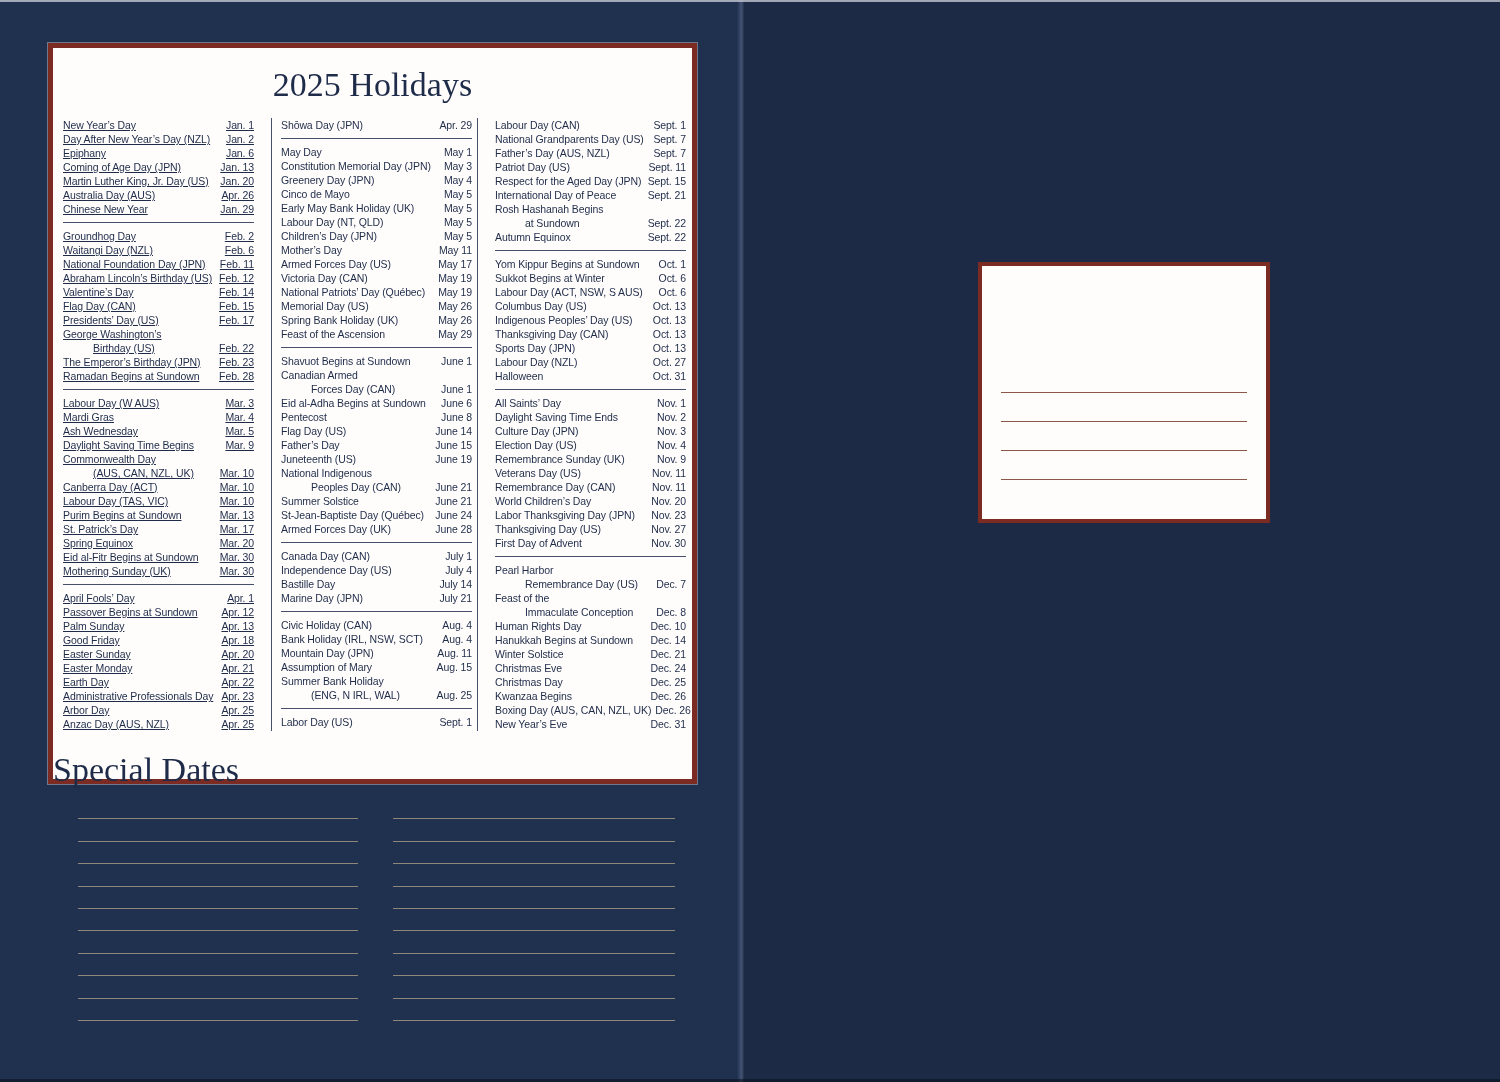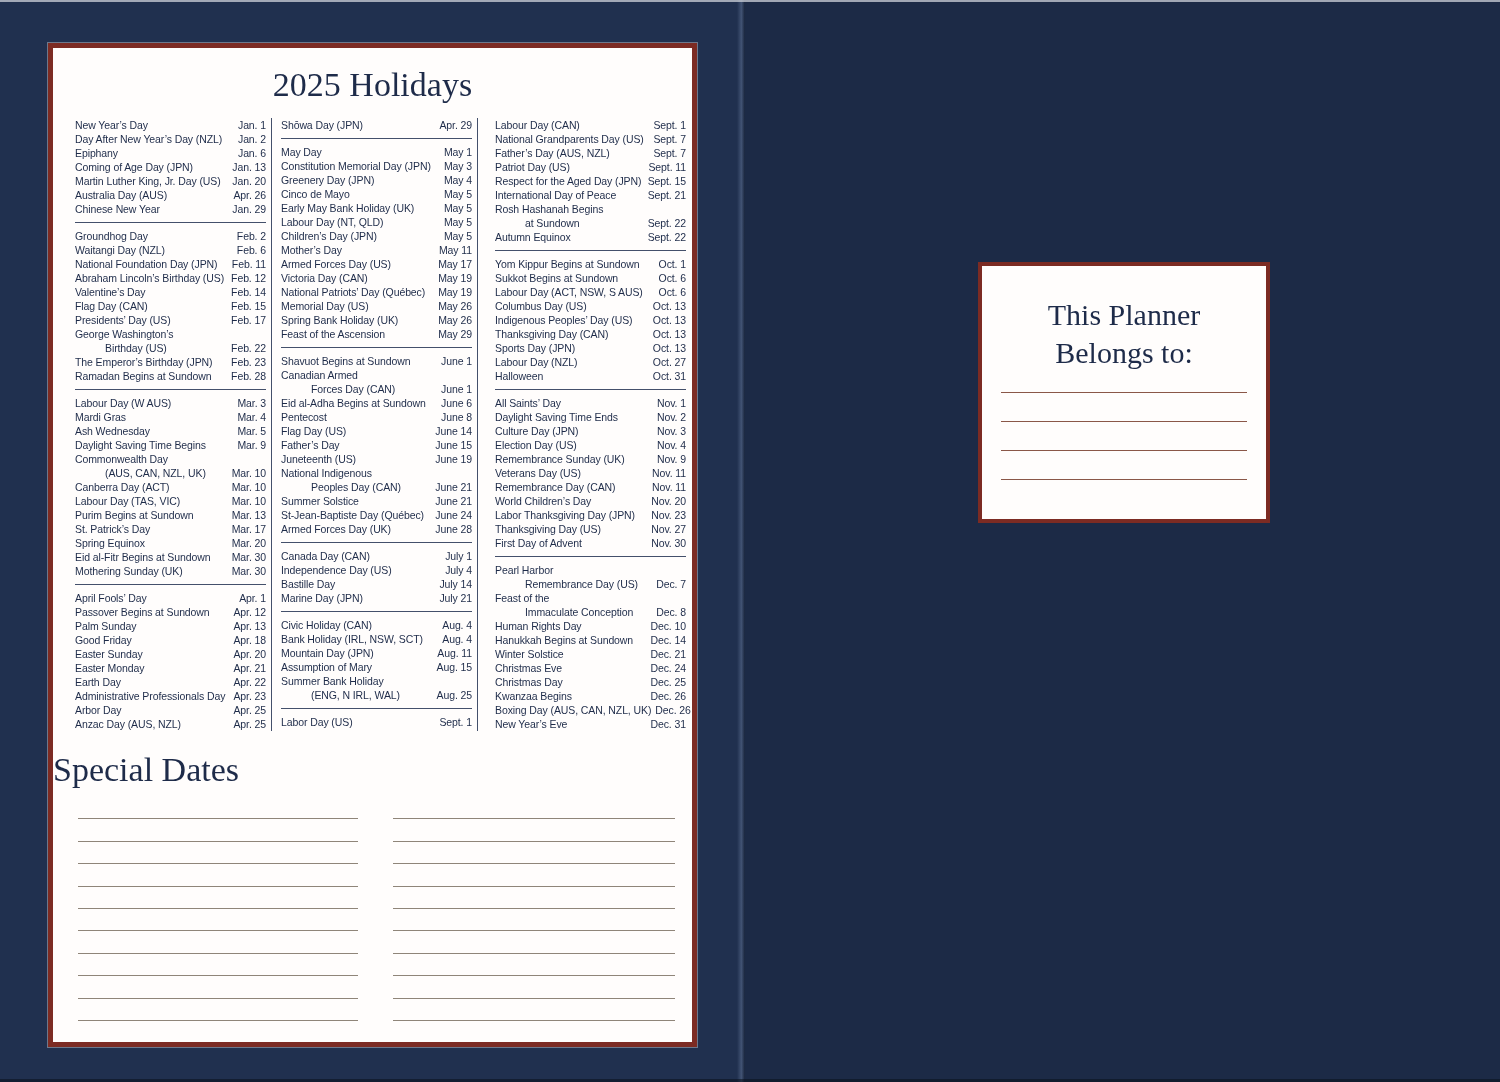--- a/index.html
+++ b/index.html
@@ -8,27 +8,27 @@
   }
   *{margin:0;padding:0;box-sizing:border-box;}
   html,body{width:1500px;height:1082px;overflow:hidden;}
   body{background:var(--navy);font-family:"Liberation Sans",sans-serif;position:relative;}
   .top-edge{position:absolute;left:0;top:0;width:100%;height:2px;background:rgba(205,210,218,.75);}
   .bottom-edge{position:absolute;left:0;bottom:0;width:100%;height:3px;background:rgba(10,16,28,.55);}
   .cover-right{position:absolute;left:745px;top:0;width:755px;height:100%;background:var(--navy-dark);}
   .seam{position:absolute;left:737px;top:0;width:8px;height:100%;
         background:linear-gradient(90deg,rgba(120,140,175,0) 0%,rgba(120,140,175,.38) 55%,rgba(0,0,0,.25) 100%);}
   
-  .page{position:absolute;left:48px;top:43px;width:649px;height:1004px;background:#fffdfc;
+  .page{position:absolute;left:48px;top:43px;width:649px;height:741px;background:#fffdfc;
         border:5px solid var(--maroon);box-shadow:0 0 0 1px rgba(255,255,255,.35);}
   .page-title{position:absolute;top:18px;left:0;right:0;text-align:center;
         font-family:"Liberation Serif",serif;font-size:34px;color:var(--ink);}
   .holiday-col{position:absolute;top:70px;width:191px;color:var(--ink);
         font-size:10.5px;line-height:14px;letter-spacing:-0.1px;}
-  .col-0{left:22px;} .col-1{left:228px;} .col-2{left:442px;}
+  .col-0{left:10px;text-decoration:underline;} .col-1{left:228px;} .col-2{left:442px;}
   .col-divider{position:absolute;top:70px;width:1px;height:613px;background:var(--rule);}
   .div-0{left:218px;} .div-1{left:424px;}
   .group-rule{height:0;border-top:1px solid var(--rule);margin:6px 0;}
   .h-row{display:flex;justify-content:space-between;height:14px;white-space:nowrap;}
   .h-name{overflow:visible;}
   .h-name.cont{padding-left:30px;}
   .h-date{text-align:right;padding-left:4px;}
   .special-title{position:absolute;top:703px;left:0;right:0;text-align:left;
         font-family:"Liberation Serif",serif;font-size:34px;color:var(--ink);}
   .special-lines{position:absolute;top:749px;}
@@ -417,21 +417,21 @@
       <div class="h-row">
         <span class="h-name">Autumn Equinox</span>
         <span class="h-date">Sept. 22</span>
       </div>
       <div class="group-rule"></div>
       <div class="h-row">
         <span class="h-name">Yom Kippur Begins at Sundown</span>
         <span class="h-date">Oct. 1</span>
       </div>
       <div class="h-row">
-        <span class="h-name">Sukkot Begins at Sundown</span>
+        <span class="h-name">Sukkot Begins at Winter</span>
         <span class="h-date">Oct. 6</span>
       </div>
       <div class="h-row">
         <span class="h-name">Labour Day (ACT, NSW, S AUS)</span>
         <span class="h-date">Oct. 6</span>
       </div>
       <div class="h-row">
         <span class="h-name">Columbus Day (US)</span>
         <span class="h-date">Oct. 13</span>
       </div>
@@ -570,21 +570,19 @@
       <div class="write-line"></div>
       <div class="write-line"></div>
       <div class="write-line"></div>
       <div class="write-line"></div>
       <div class="write-line"></div>
       <div class="write-line"></div>
     </div>
 </div>
 
 <div class="belongs-card">
-  <div class="belongs-title">This Planner
-Belongs to:</div>
   <div class="belongs-lines">
       <div class="belongs-line"></div>
       <div class="belongs-line"></div>
       <div class="belongs-line"></div>
       <div class="belongs-line"></div>
     </div>
 </div>
 
 </body></html>

